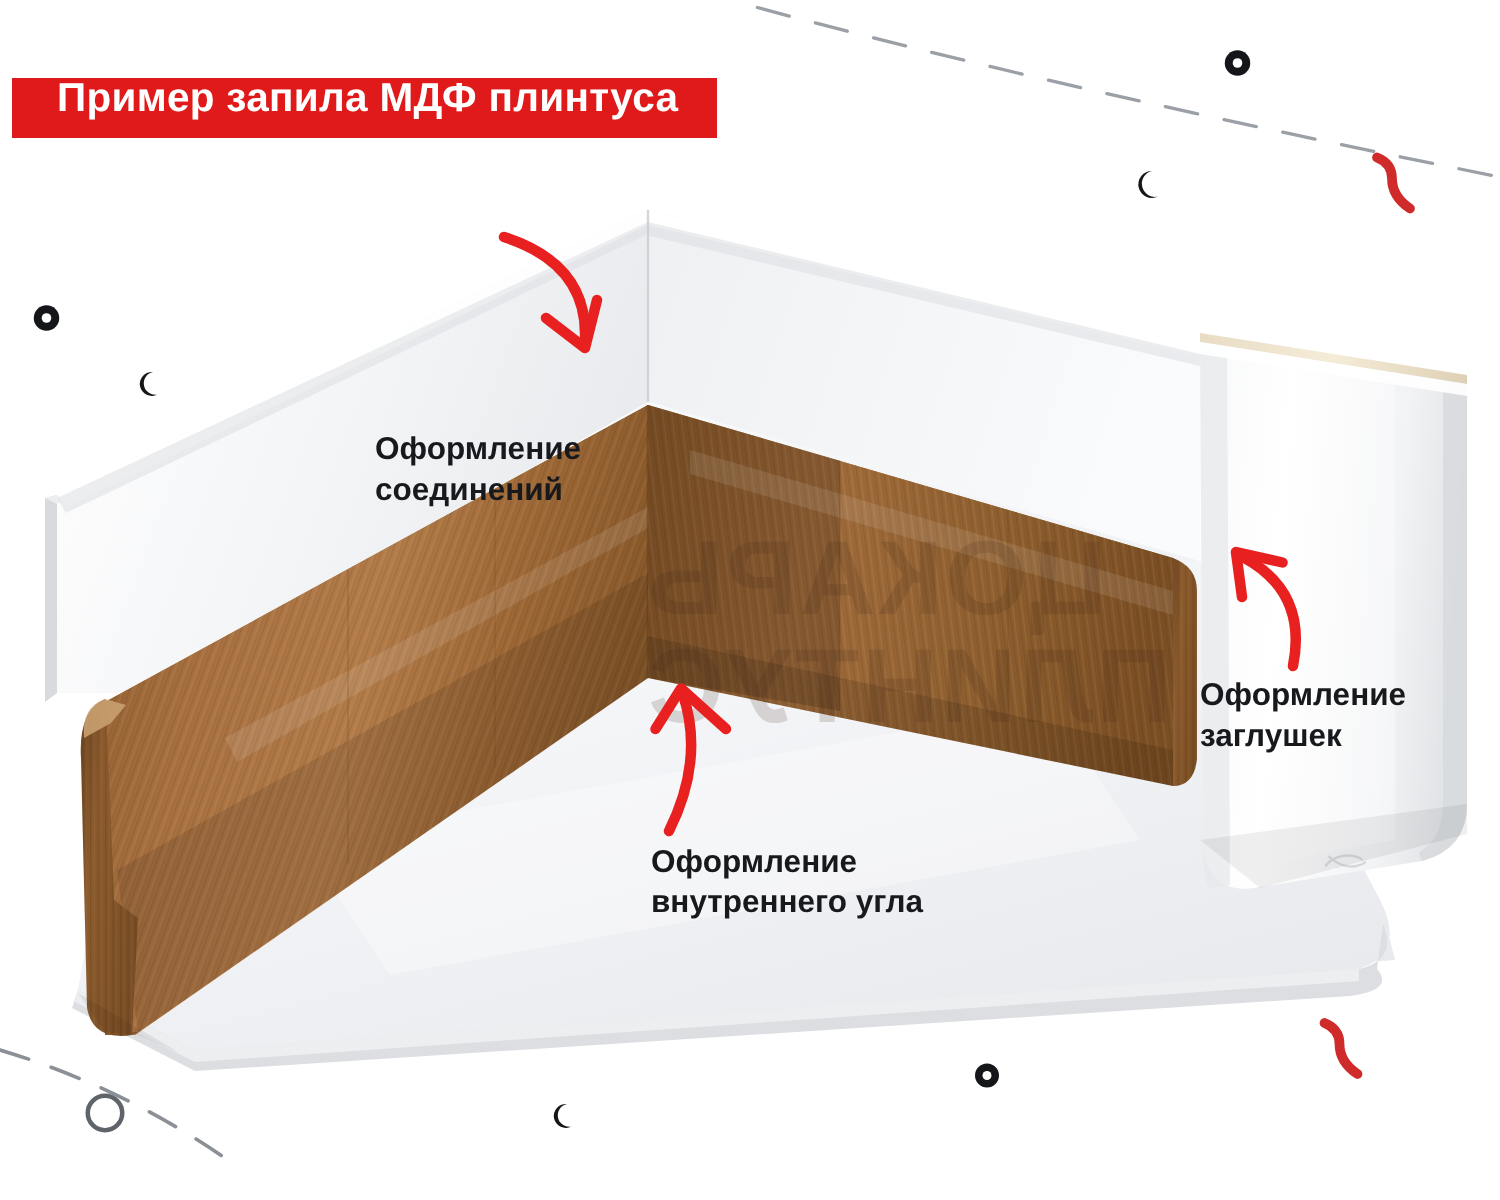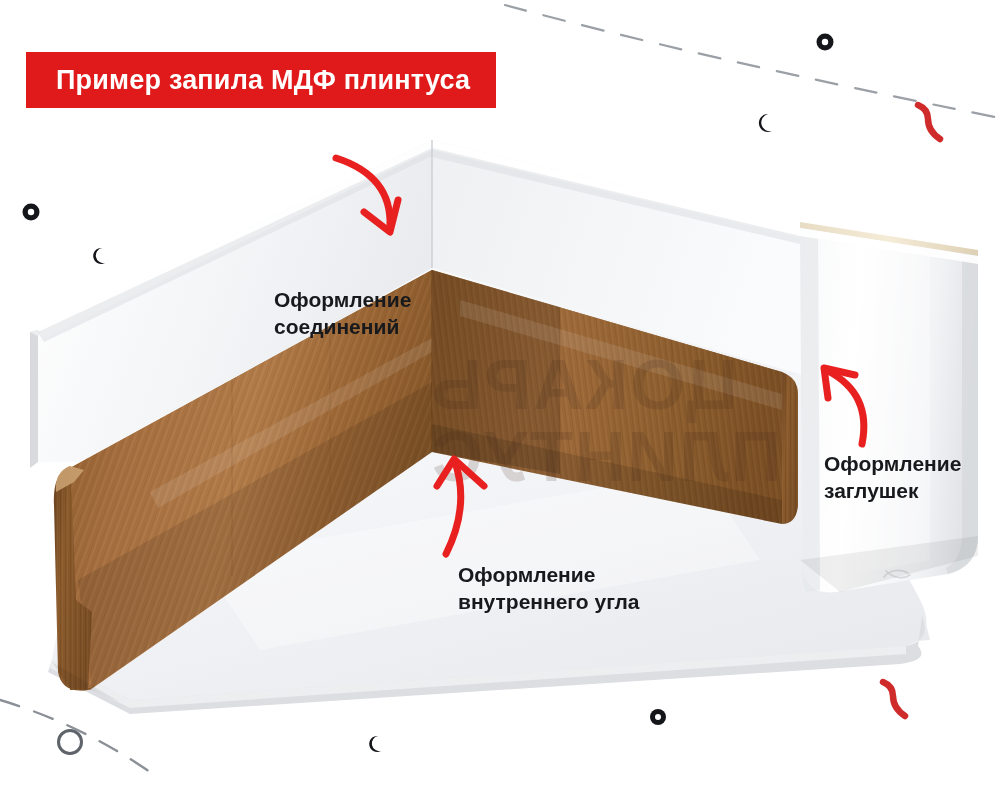--- a/index.html
+++ b/index.html
@@ -37,47 +37,46 @@
     top: 0;
     width: 1000px;
     height: 800px;
     z-index: 2;
   }
   .photo-svg { position: absolute; left: 0; top: 0; }
 
   
   .title-banner {
     position: absolute;
-    left: 26px;
+    left: 8px;
     top: 52px;
-    height: 56px;
+    height: 40px;
     padding: 0 26px 0 30px;
     display: flex;
-    align-items: center;
+    align-items: flex-start;
     z-index: 20;
   }
   .title-banner-text {
     font-size: 27px;
     font-weight: bold;
     color: #ffffff;
     letter-spacing: 0.2px;
     white-space: nowrap;
     line-height: 1;
   }
 
   
   .callout {
     position: absolute;
     z-index: 22;
     font-size: 21px;
     font-weight: bold;
     color: #17191c;
     line-height: 1.28;
     white-space: pre-line;
-    margin-left: 24px;
   }
   #callout-joints   { left: 250px; top: 287px; }
   #callout-corner   { left: 434px; top: 562px; }
   #callout-endcap   { left: 800px; top: 451px; }
 
   
   .arrow-layer {
     position: absolute;
     inset: 0;
     z-index: 21;

